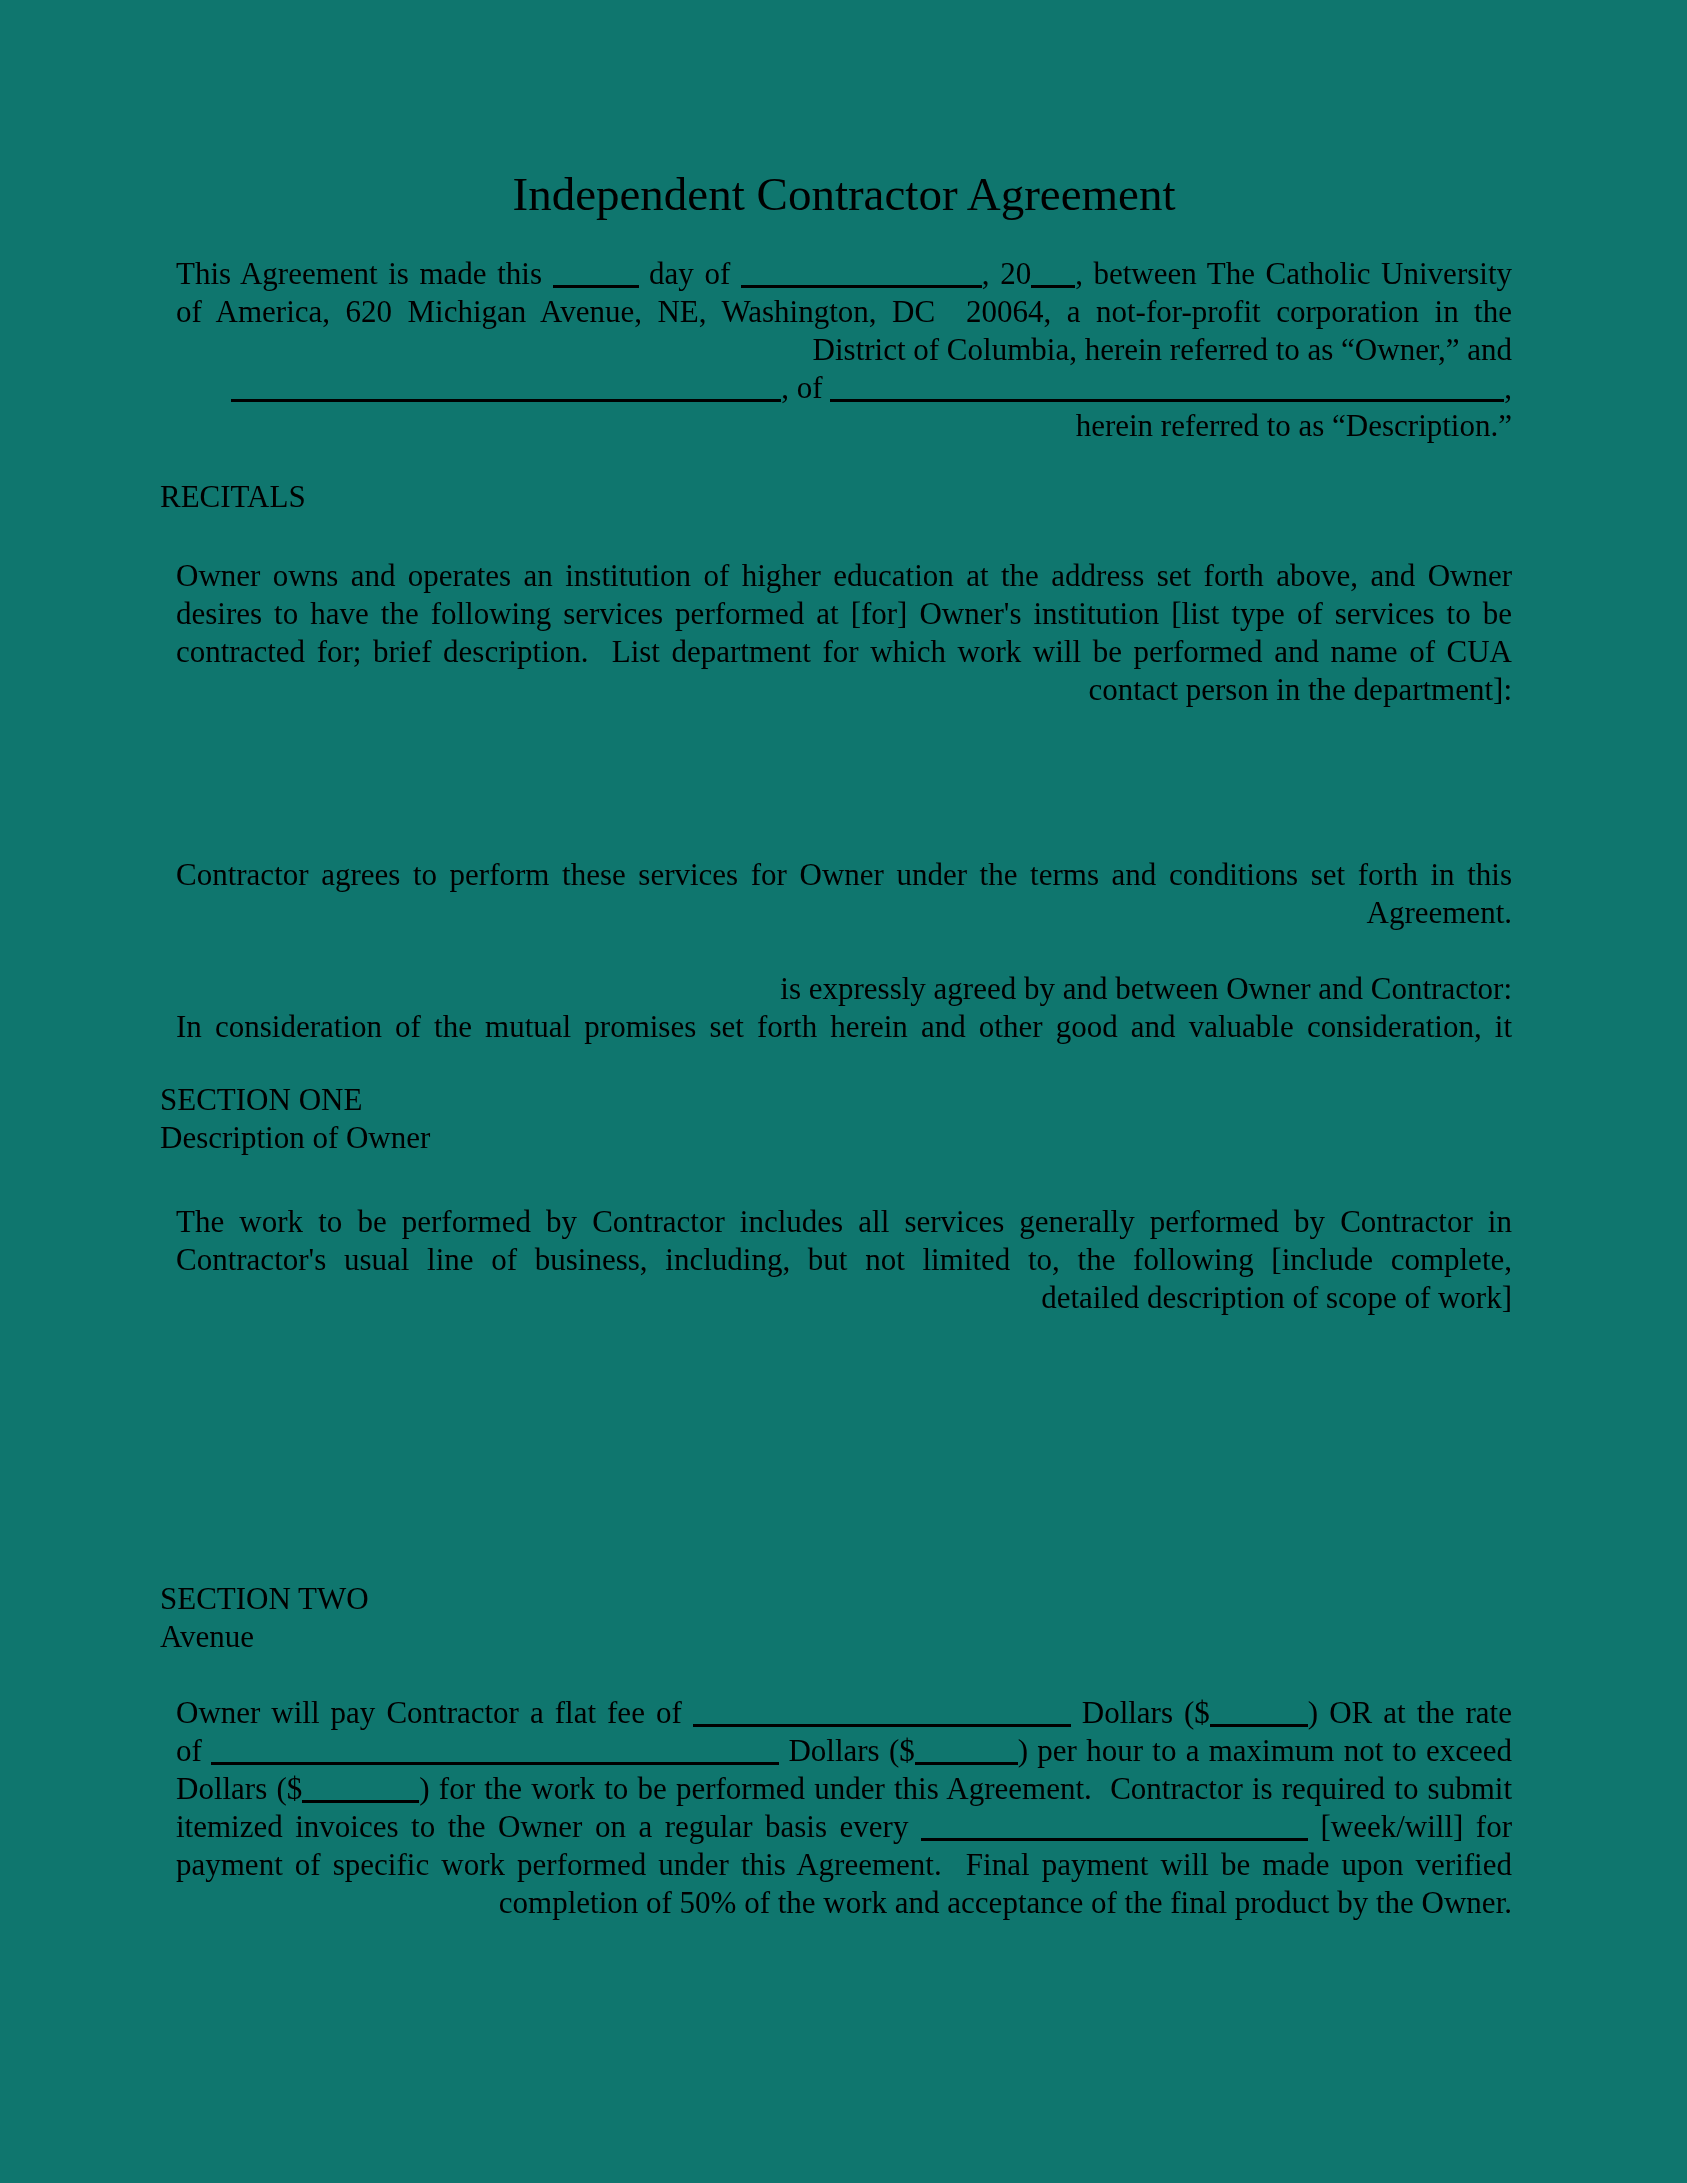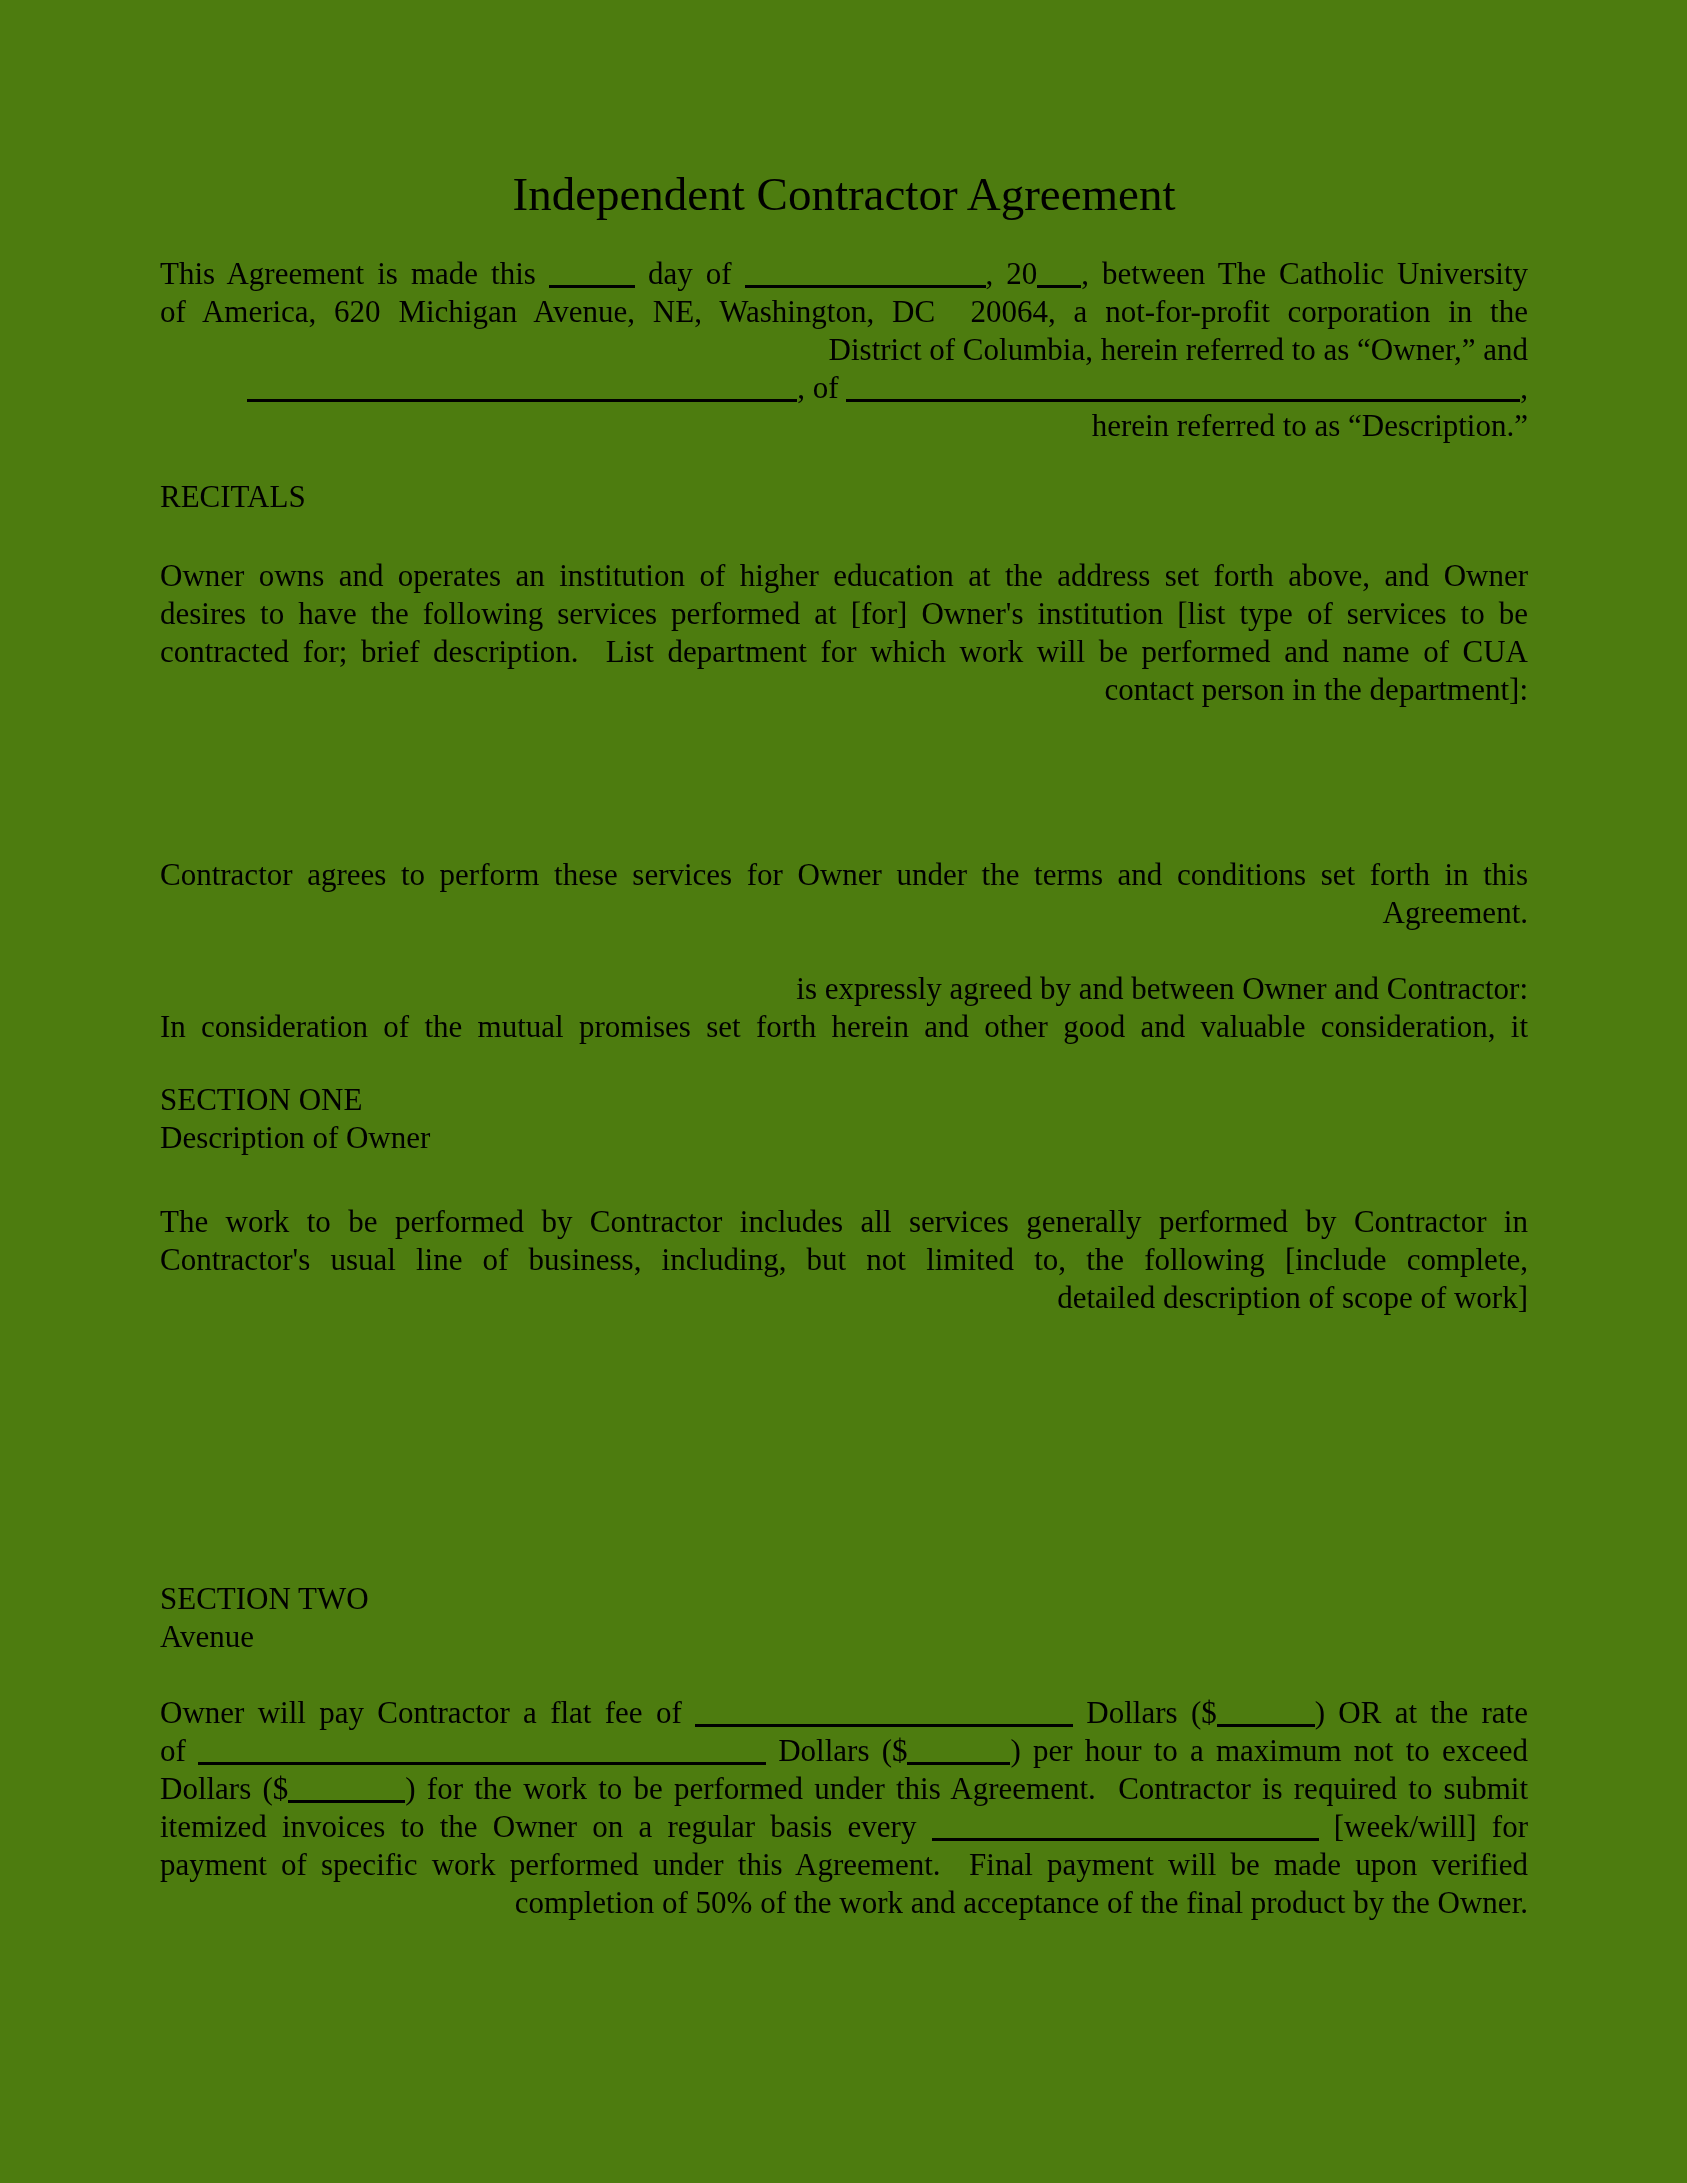--- a/index.html
+++ b/index.html
@@ -1,35 +1,35 @@
 <!DOCTYPE html>
 <html style="font-size:14px"><head>
 <meta charset="utf-8">
 <style>
   html,body{margin:0;padding:0;background:#ffffff;}
   .page{
     position:relative;
     width:1687px;height:2184px;
-    background:#4d7c0f;
+    background:#0f766e;
     box-sizing:border-box;
     padding:0 159px 0 160px;
     overflow:hidden;
     font-family:"Liberation Serif","DejaVu Serif",serif;
     font-size:31px;
     color:#000000;
   }
   .doc-title{
     margin:166px 0 0 0;
     font-size:47px;
     font-weight:normal;
     line-height:56px;
     text-align:center;
     white-space:nowrap;
   }
-  .para{margin:0;}
+  .para{margin:16px;}
   .line{
     height:38px;
     line-height:38px;
     overflow:hidden;
     white-space:pre-wrap;
   }
   .line.j{text-align:justify;text-align-last:justify;}
   .line.l{text-align:right;}
   .heading{
     height:38px;line-height:38px;

